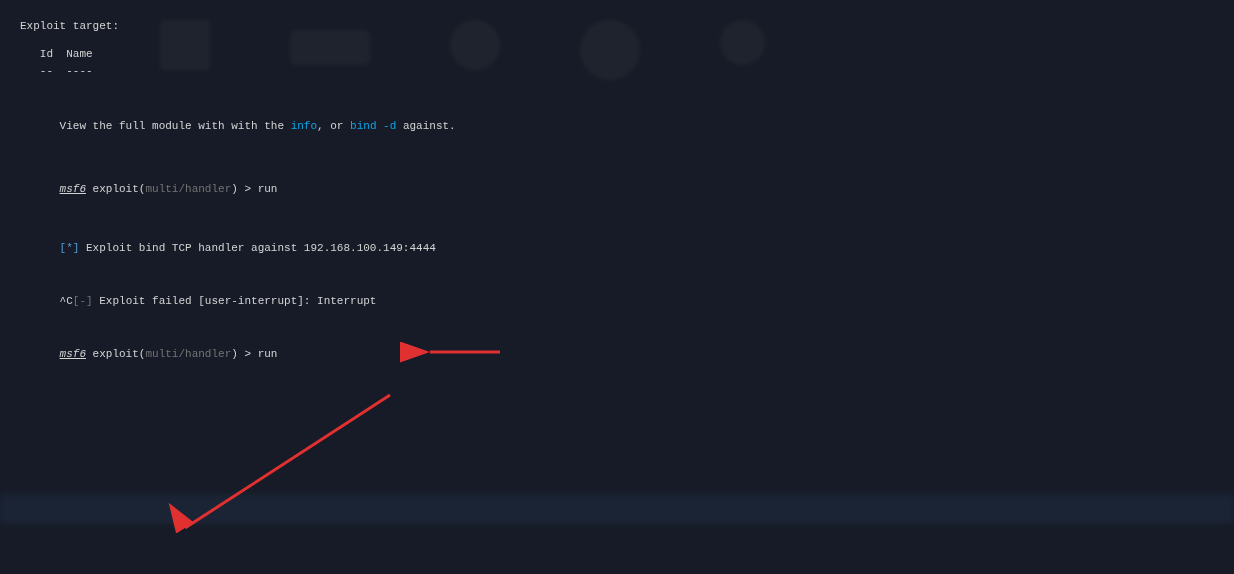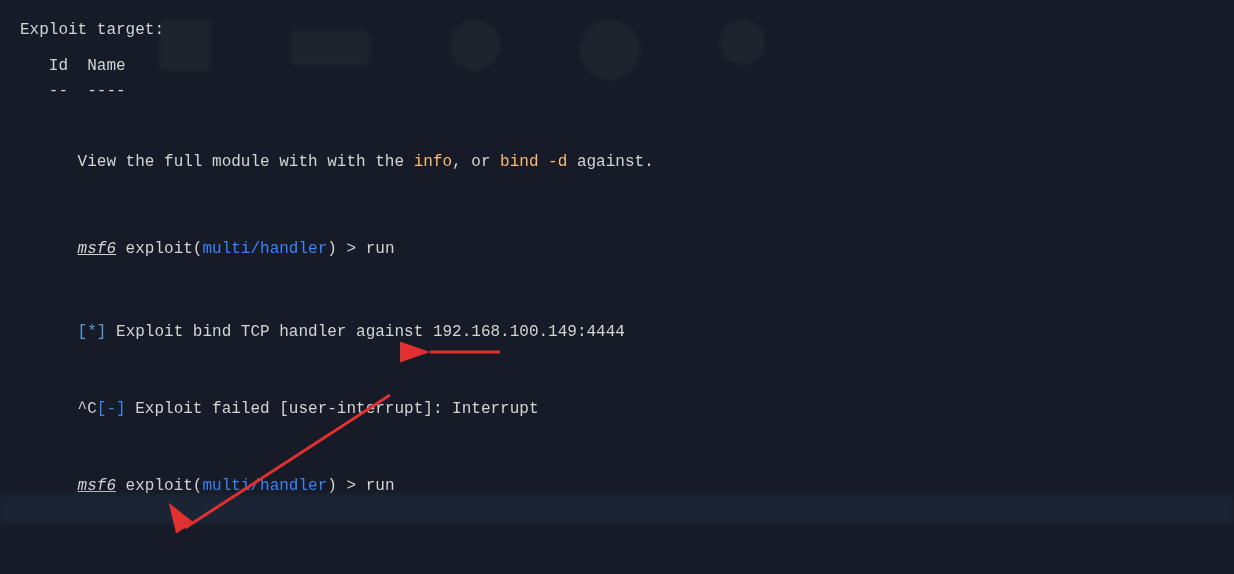--- a/index.html
+++ b/index.html
@@ -16,25 +16,25 @@
     .terminal {
       width: 100%;
       height: 100%;
       background-color: #161b27;
       padding: 18px 20px 18px 20px;
       position: relative;
     }
     .line {
       line-height: 1.6;
       white-space: pre;
-      font-size: 16px;
+      font-size: 11px;
     }
     .white { color: #d4d4d4; }
-    .cyan { color: #fdba74; }
-    .red { color: #3b82f6; }
+    .cyan { color: #0ea5e9; }
+    .red { color: #737373; }
     .blue-star { color: #569cd6; }
     .underline { text-decoration: underline; font-style: italic; }
     .spacer { height: 10px; }
     
     .arrow-overlay {
       position: absolute;
       top: 0;
       left: 0;
       width: 100%;
       height: 100%;

